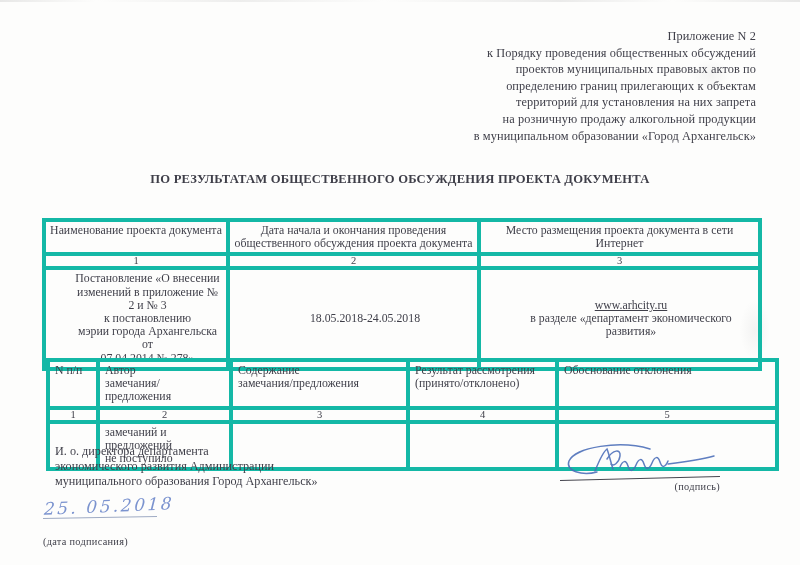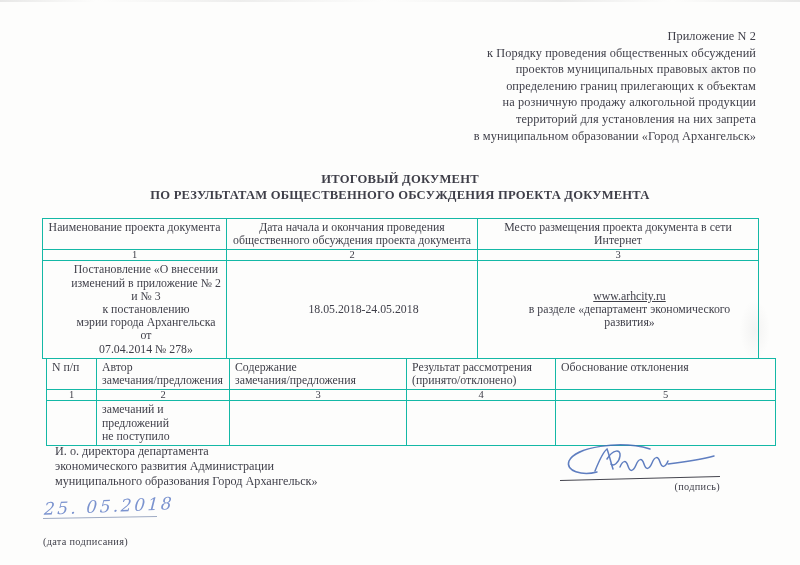--- a/index.html
+++ b/index.html
@@ -27,21 +27,21 @@
 
   
   .doc-title{
     position:absolute;top:172px;left:0;width:800px;
     text-align:center;font-weight:bold;
     font-size:12.6px;line-height:15.5px;letter-spacing:.2px;
   }
 
   
   table{border-collapse:collapse;table-layout:fixed;}
-  td{border:1px solid #14b8a6;font-size:11.8px;line-height:13.2px;
+  td{border:4px solid #14b8a6;font-size:11.8px;line-height:13.2px;
      padding:2px 4px;overflow:hidden;margin-left:9px;}
   .ml{white-space:pre-line;}
 
   .tbl1{position:absolute;left:42px;top:218px;width:716px;}
   .tbl1 td{text-align:center;vertical-align:top;}
   .tbl1 .hdr td{height:26px;}
   .tbl1 .nums td{height:10px;font-size:10.5px;line-height:10px;padding:0 4px;}
   .tbl1 .body td{height:80px;padding-left:27px;}
   .tbl1 .body .vmid{vertical-align:middle;}
   .url{text-decoration:underline;}
@@ -79,27 +79,26 @@
 <div class="page">
   <div class="scan-edge"></div>
   <div class="smudge" style="left:690px;top:60px;width:40px;height:30px;"></div>
   <div class="smudge" style="left:740px;top:300px;width:30px;height:60px;"></div>
 
   <div class="appendix">
     <div>Приложение N 2</div>
     <div>к Порядку проведения общественных обсуждений</div>
     <div>проектов муниципальных правовых актов по</div>
     <div>определению границ прилегающих к объектам</div>
+    <div>территорий для установления на них запрета</div>
     <div>на розничную продажу алкогольной продукции</div>
-    <div>территорий для установления на них запрета</div>
     <div>в муниципальном образовании «Город Архангельск»</div>
   </div>
 
   <div class="doc-title">
-    <div>ИТОГОВЫЙ ДОКУМЕНТ</div>
     <div>ПО РЕЗУЛЬТАТАМ ОБЩЕСТВЕННОГО ОБСУЖДЕНИЯ ПРОЕКТА ДОКУМЕНТА</div>
   </div>
 
   <table class="tbl1">
     <colgroup>
         <col style="width:184px">
         <col style="width:251px">
         <col style="width:281px">
       </colgroup>
     <tbody>

